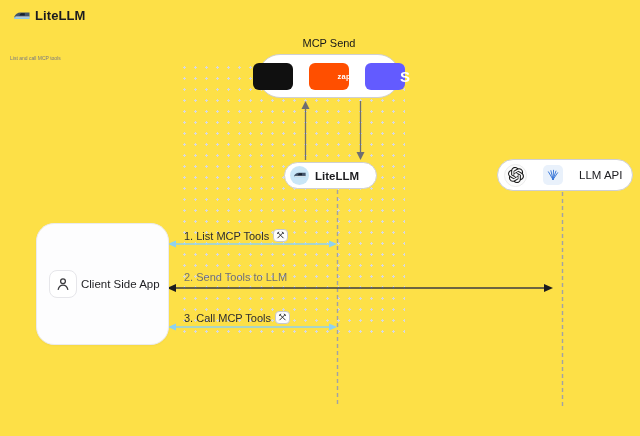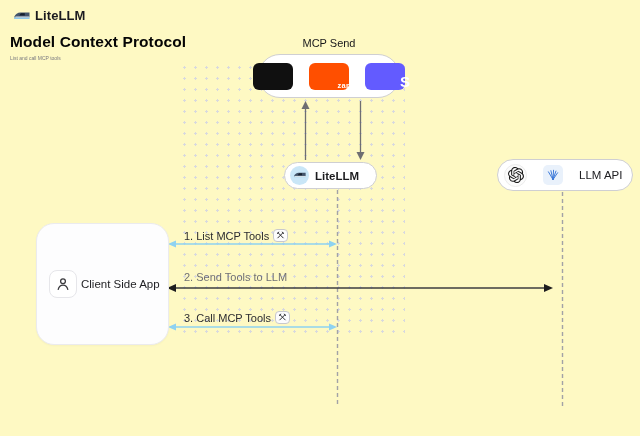--- a/index.html
+++ b/index.html
@@ -1,17 +1,17 @@
 <!DOCTYPE html>
 <html><head>
 <meta charset="utf-8">
 <style>
   * { margin:0; padding:0; box-sizing:border-box; }
   body { font-family:"Liberation Sans", sans-serif; background:#f7f7f8; }
-  .canvas { position:relative; width:640px; height:436px; background:#fef9c3; overflow:hidden; }
+  .canvas { position:relative; width:640px; height:436px; background:#fde047; overflow:hidden; }
 
   
   .dots { position:absolute; left:179px; top:62px; width:226px; height:278px;
           background-image:radial-gradient(#d8d9de 1px, transparent 1.1px);
           background-size:11px 11px; pointer-events:none; }
 
   
   .brand { position:absolute; left:13px; top:8px; display:flex; align-items:center; gap:5px; }
   .brand-logo { width:17px; height:12px; }
   .brand-name { font-size:13px; font-weight:700; color:#1b1b1f; letter-spacing:.1px; }
@@ -22,21 +22,21 @@
   .layer { position:absolute; left:0; top:0; width:640px; height:436px; }
 
   
   .pill { position:absolute; background:#ffffff; border:1px solid #cfcfd2; display:flex; align-items:center; }
 
   
   .mcp-label { position:absolute; left:258px; top:37px; width:142px; text-align:center;
                font-size:11px; font-weight:500; color:#17171a; }
   .mcp-box { left:258px; top:54px; width:142px; height:44px; border-radius:22px;
              justify-content:center; gap:16px; }
-  .tool-sq { width:27px; height:27px; border-radius:6px; display:flex; align-items:flex-end; justify-content:center;padding-left:40px; }
+  .tool-sq { width:27px; height:27px; border-radius:6px; display:flex; align-items:center; justify-content:center;padding-left:40px; }
   .tool-sq.black { background:#101010; }
   .tool-sq.zapier { background:#ff4f00; }
   .tool-sq.stripe { background:#635bff; }
   .zapier-word { color:#ffffff; font-size:7.5px; font-weight:700; letter-spacing:.2px; }
   .stripe-letter { color:#ffffff; font-size:15px; font-weight:700; }
 
   
   .litellm-box { left:284px; top:162px; width:93px; height:27px; border-radius:14px; gap:6px; padding-left:5px; }
   .litellm-circle { width:19px; height:19px; border-radius:50%; background:#c9e6f7;
                     display:flex; align-items:center; justify-content:center; flex:0 0 auto; }
@@ -114,21 +114,20 @@
 
   <div class="brand">
     <svg class="brand-logo" viewBox="0 0 36 22">
       <path d="M35 11 H9 C5.6 11 3.2 13 2.2 15.2 C1.7 16.3 2.5 17.4 3.7 17.4 H35 Z" fill="#8fc9e8"></path>
       <path d="M35 3.5 H16 C9.5 3.5 5 7 2.8 12.6 L2.5 13.4 H35 Z" fill="#42546a"></path>
       <rect x="5" y="12.2" width="30" height="1.7" fill="#ffffff"></rect>
       <path d="M17 5 H25 V10 H13.5 C14.4 7.8 15.5 6 17 5 Z" fill="#17202e"></path>
     </svg>
     <span class="brand-name">LiteLLM</span>
   </div>
-  <div class="page-title">Model Context Protocol</div>
   <div class="page-subtitle">List and call MCP tools</div>
 
   <div class="mcp-label">MCP Send</div>
   <div class="pill mcp-box">
     <div class="tool-sq black">
       <svg width="19" height="19" viewBox="0 0 24 24">
         <defs>
           <linearGradient id="triGrad" x1="0" y1="0" x2="0" y2="1">
             <stop offset="0" stop-color="#d9f25a"></stop>
               <stop offset="1" stop-color="#1fc05f"></stop>

